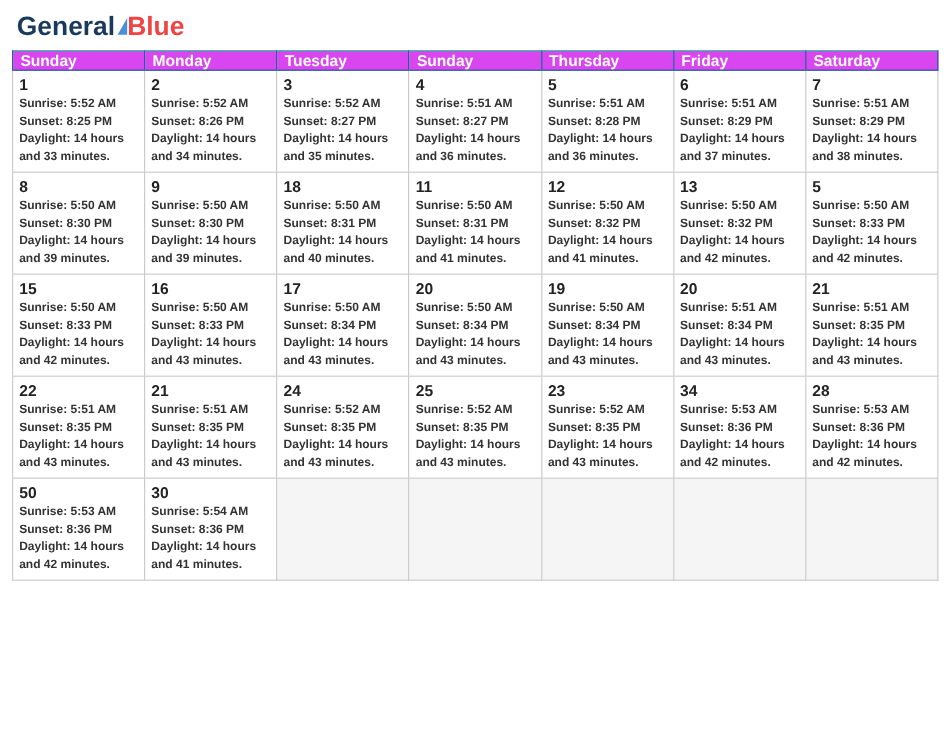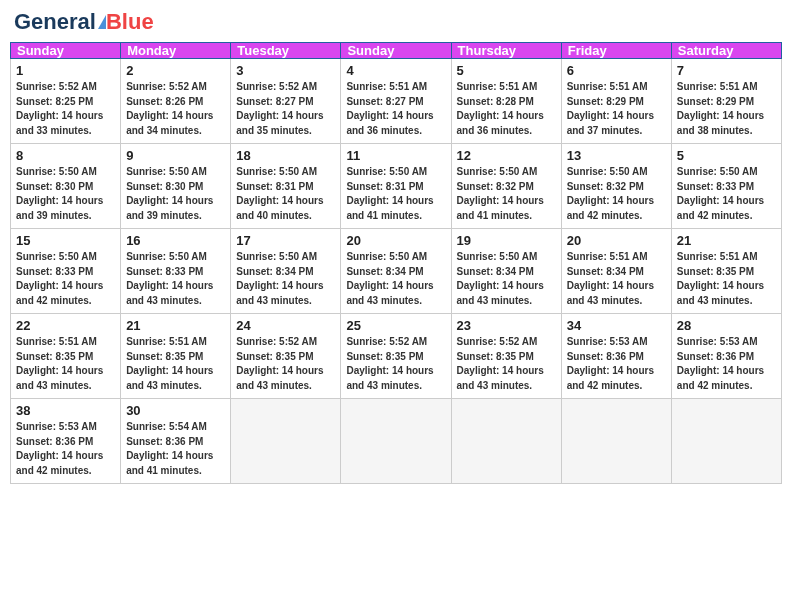--- a/index.html
+++ b/index.html
@@ -238,21 +238,21 @@
           <span class="day-number">34</span>
           <div class="day-info">Sunrise: 5:53 AM<br>Sunset: 8:36 PM<br>Daylight: 14 hours and 42 minutes.</div>
         </td>
         <td>
           <span class="day-number">28</span>
           <div class="day-info">Sunrise: 5:53 AM<br>Sunset: 8:36 PM<br>Daylight: 14 hours and 42 minutes.</div>
         </td>
       </tr>
       <tr class="week-row">
         <td>
-          <span class="day-number">38</span>
+          <span class="day-number">50</span>
           <div class="day-info">Sunrise: 5:53 AM<br>Sunset: 8:36 PM<br>Daylight: 14 hours and 42 minutes.</div>
         </td>
         <td>
           <span class="day-number">30</span>
           <div class="day-info">Sunrise: 5:54 AM<br>Sunset: 8:36 PM<br>Daylight: 14 hours and 41 minutes.</div>
         </td>
         <td class="empty"></td>
         <td class="empty"></td>
         <td class="empty"></td>
         <td class="empty"></td>

